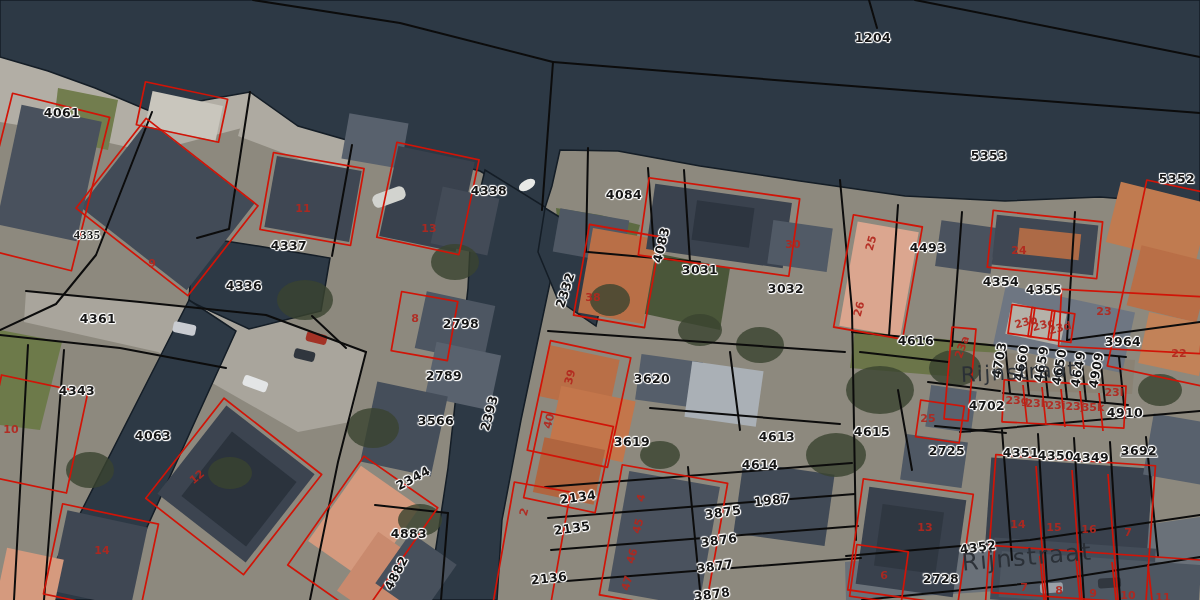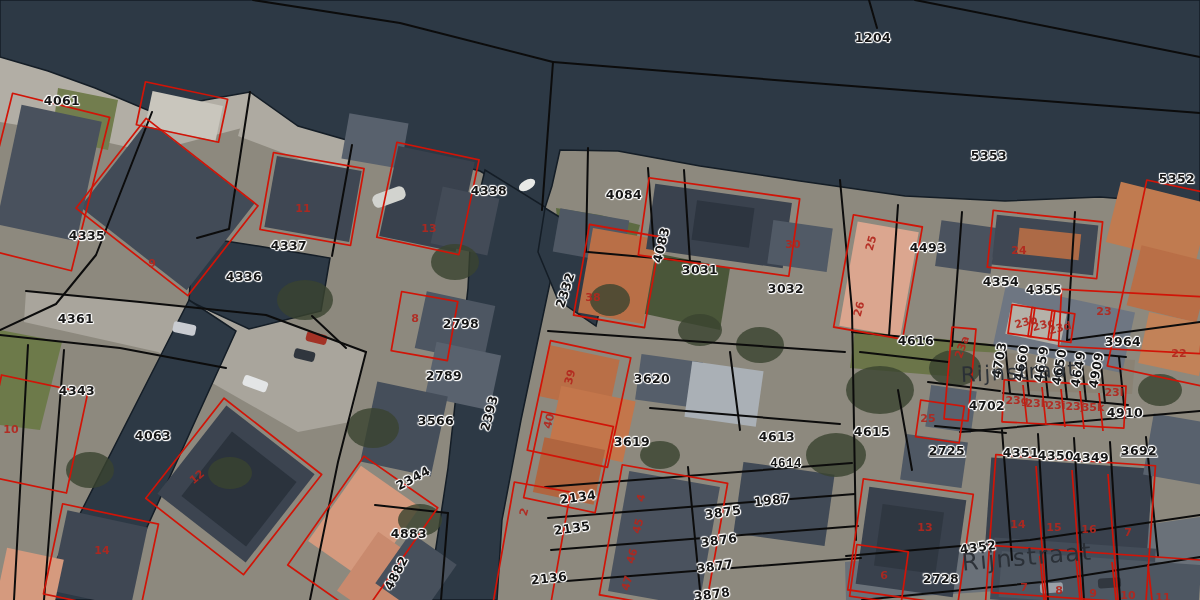--- a/index.html
+++ b/index.html
@@ -237,69 +237,69 @@
       <polyline class="redline" points="1148,565 1152,600"></polyline>
       <rect class="redline" x="918" y="403" width="44" height="37" transform="rotate(8 940 421)"></rect>
       <rect class="redline" x="140" y="90" width="84" height="44" transform="rotate(12 182 112)"></rect>
       <rect class="redline" x="318" y="470" width="90" height="133" transform="rotate(35 363 536)"></rect>
       <rect class="redline" x="396" y="296" width="57" height="60" transform="rotate(10 424 326)"></rect>
     </g>
   </svg>
 
   <div id="labels">
       <div class="plabel" style="left: 873px; top: 37px; --r: 0deg;">1204</div>
-      <div class="plabel" style="left: 62px; top: 100px; --r: 0deg;">4061</div>
+      <div class="plabel" style="left: 62px; top: 112px; --r: 0deg;">4061</div>
       <div class="plabel" style="left: 989px; top: 155px; --r: 0deg;">5353</div>
       <div class="plabel" style="left: 1177px; top: 178px; --r: 0deg;">5352</div>
       <div class="plabel" style="left: 489px; top: 190px; --r: 0deg;">4338</div>
       <div class="plabel" style="left: 624px; top: 194px; --r: 0deg;">4084</div>
       <div class="plabel" style="left: 661px; top: 245px; --r: -76deg;">4083</div>
       <div class="plabel" style="left: 700px; top: 269px; --r: 0deg;">3031</div>
       <div class="plabel" style="left: 786px; top: 288px; --r: 0deg;">3032</div>
-      <div class="plabel" style="left: 87px; top: 235px; --r: 0deg;">4335</div>
+      <div class="plabel" style="left: 87px; top: 235px; font-family: Liberation Serif, serif; --r: 0deg;">4335</div>
       <div class="plabel" style="left: 289px; top: 245px; --r: 0deg;">4337</div>
-      <div class="plabel" style="left: 244px; top: 276px; text-align: center; --r: 0deg;">4336</div>
-      <div class="plabel" style="left: 76px; top: 318px; --r: 0deg;">4361</div>
+      <div class="plabel" style="left: 244px; top: 285px; text-align: center; --r: 0deg;">4336</div>
+      <div class="plabel" style="left: 98px; top: 318px; --r: 0deg;">4361</div>
       <div class="plabel" style="left: 77px; top: 390px; --r: 0deg;">4343</div>
       <div class="plabel" style="left: 153px; top: 435px; --r: 0deg;">4063</div>
       <div class="plabel" style="left: 461px; top: 323px; --r: 0deg;">2798</div>
       <div class="plabel" style="left: 444px; top: 375px; --r: 0deg;">2789</div>
       <div class="plabel" style="left: 436px; top: 420px; --r: 0deg;">3566</div>
       <div class="plabel" style="left: 413px; top: 478px; --r: -28deg;">2344</div>
       <div class="plabel" style="left: 489px; top: 413px; --r: -75deg;">2393</div>
       <div class="plabel" style="left: 565px; top: 290px; --r: -72deg;">2332</div>
       <div class="plabel" style="left: 409px; top: 533px; --r: 0deg;">4883</div>
       <div class="plabel" style="left: 396px; top: 573px; --r: -62deg;">4882</div>
       <div class="plabel" style="left: 578px; top: 497px; --r: -8deg;">2134</div>
       <div class="plabel" style="left: 572px; top: 528px; --r: -8deg;">2135</div>
       <div class="plabel" style="left: 549px; top: 578px; --r: -6deg;">2136</div>
       <div class="plabel" style="left: 652px; top: 378px; --r: 0deg;">3620</div>
       <div class="plabel" style="left: 632px; top: 441px; --r: 0deg;">3619</div>
       <div class="plabel" style="left: 777px; top: 436px; --r: 0deg;">4613</div>
-      <div class="plabel" style="left: 786px; top: 464px; font-family: Liberation Mono, monospace; --r: 0deg;">4614</div>
+      <div class="plabel" style="left: 760px; top: 464px; --r: 0deg;">4614</div>
       <div class="plabel" style="left: 772px; top: 500px; --r: -6deg;">1987</div>
       <div class="plabel" style="left: 723px; top: 512px; --r: -8deg;">3875</div>
       <div class="plabel" style="left: 719px; top: 540px; --r: -8deg;">3876</div>
       <div class="plabel" style="left: 715px; top: 566px; --r: -8deg;">3877</div>
       <div class="plabel" style="left: 712px; top: 594px; --r: -8deg;">3878</div>
       <div class="plabel" style="left: 928px; top: 247px; --r: 0deg;">4493</div>
       <div class="plabel" style="left: 1001px; top: 281px; --r: 0deg;">4354</div>
       <div class="plabel" style="left: 1044px; top: 289px; --r: 0deg;">4355</div>
       <div class="plabel" style="left: 916px; top: 340px; --r: 0deg;">4616</div>
       <div class="plabel" style="left: 1123px; top: 341px; --r: 0deg;">3964</div>
       <div class="plabel" style="left: 999px; top: 360px; --r: -80deg;">4703</div>
       <div class="plabel" style="left: 1021px; top: 363px; --r: -80deg;">4660</div>
       <div class="plabel" style="left: 1041px; top: 364px; --r: -80deg;">4659</div>
       <div class="plabel" style="left: 1059px; top: 367px; --r: -80deg;">4650</div>
       <div class="plabel" style="left: 1078px; top: 369px; --r: -80deg;">4649</div>
       <div class="plabel" style="left: 1096px; top: 370px; --r: -80deg;">4909</div>
       <div class="plabel" style="left: 1125px; top: 381px; margin-top: 31px; --r: 0deg;">4910</div>
       <div class="plabel" style="left: 987px; top: 405px; --r: 0deg;">4702</div>
       <div class="plabel" style="left: 872px; top: 431px; --r: 0deg;">4615</div>
-      <div class="plabel" style="left: 947px; top: 450px; text-decoration: underline; --r: 0deg;">2725</div>
+      <div class="plabel" style="left: 947px; top: 450px; --r: 0deg;">2725</div>
       <div class="plabel" style="left: 1021px; top: 452px; --r: 0deg;">4351</div>
       <div class="plabel" style="left: 1056px; top: 455px; --r: 0deg;">4350</div>
       <div class="plabel" style="left: 1091px; top: 457px; --r: 0deg;">4349</div>
       <div class="plabel" style="left: 1139px; top: 450px; text-decoration: underline; --r: 0deg;">3692</div>
       <div class="plabel" style="left: 978px; top: 547px; --r: -8deg;">4352</div>
       <div class="plabel" style="left: 941px; top: 578px; --r: 0deg;">2728</div>
       <div class="hlabel" style="left: 303px; top: 208px; --r: 0deg;">11</div>
       <div class="hlabel" style="left: 152px; top: 263px; --r: 0deg;">9</div>
       <div class="hlabel" style="left: 429px; top: 228px; --r: 0deg;">13</div>
       <div class="hlabel" style="left: 415px; top: 318px; --r: 0deg;">8</div>

